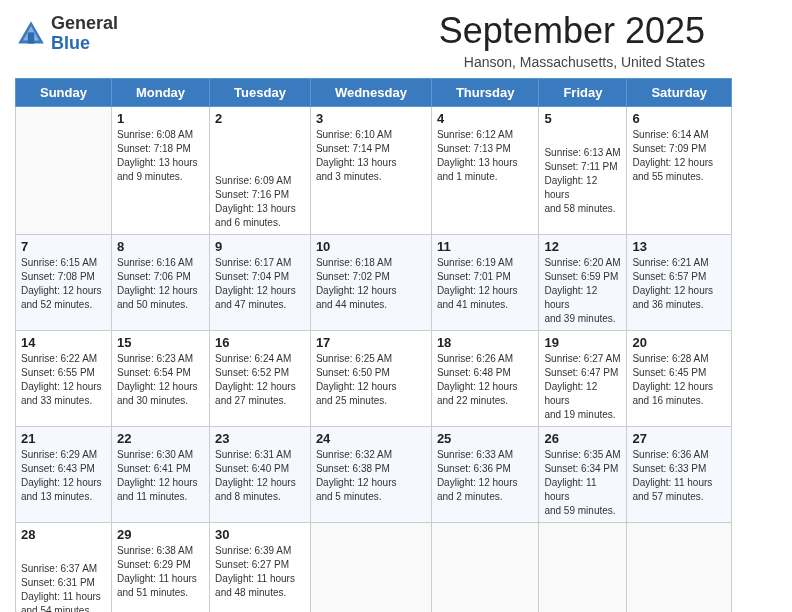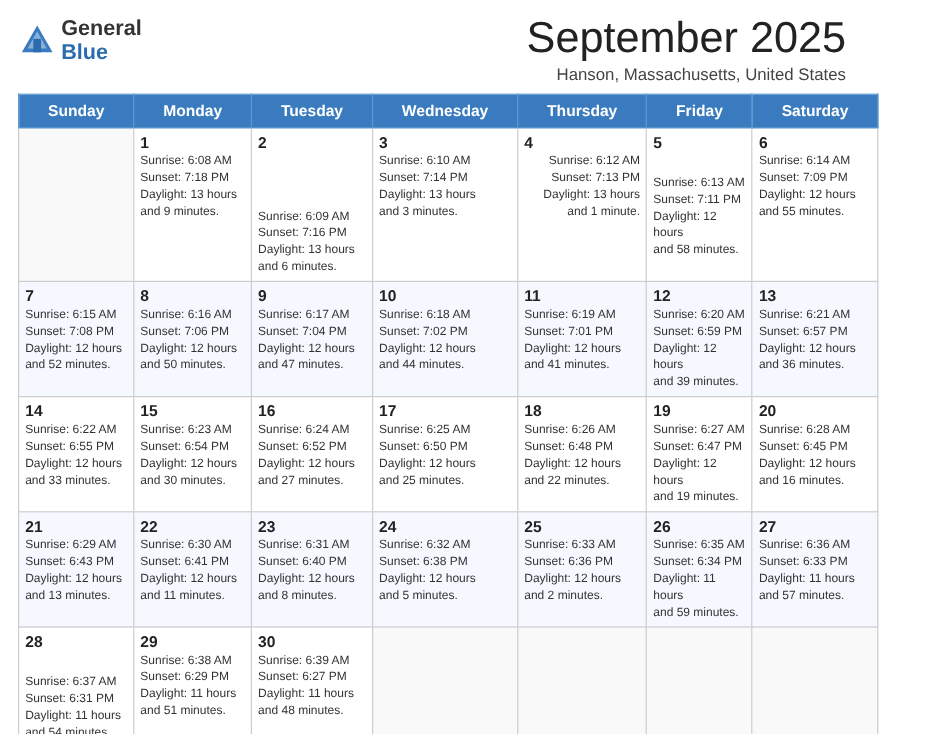--- a/index.html
+++ b/index.html
@@ -151,21 +151,21 @@
           </td>
           <td>
             <span class="day-number">3</span>
             <div class="day-info" style="white-space: pre-line;">Sunrise: 6:10 AM
 Sunset: 7:14 PM
 Daylight: 13 hours
 and 3 minutes.</div>
           </td>
           <td>
             <span class="day-number">4</span>
-            <div class="day-info" style="white-space: pre-line; text-align: right;">Sunrise: 6:12 AM
+            <div class="day-info" style="white-space: pre-line;">Sunrise: 6:12 AM
 Sunset: 7:13 PM
 Daylight: 13 hours
 and 1 minute.</div>
           </td>
           <td>
             <span class="day-number">5</span>
             <div class="day-info" style="white-space: pre-line; margin-top: 20px;">Sunrise: 6:13 AM
 Sunset: 7:11 PM
 Daylight: 12 hours
 and 58 minutes.</div>

